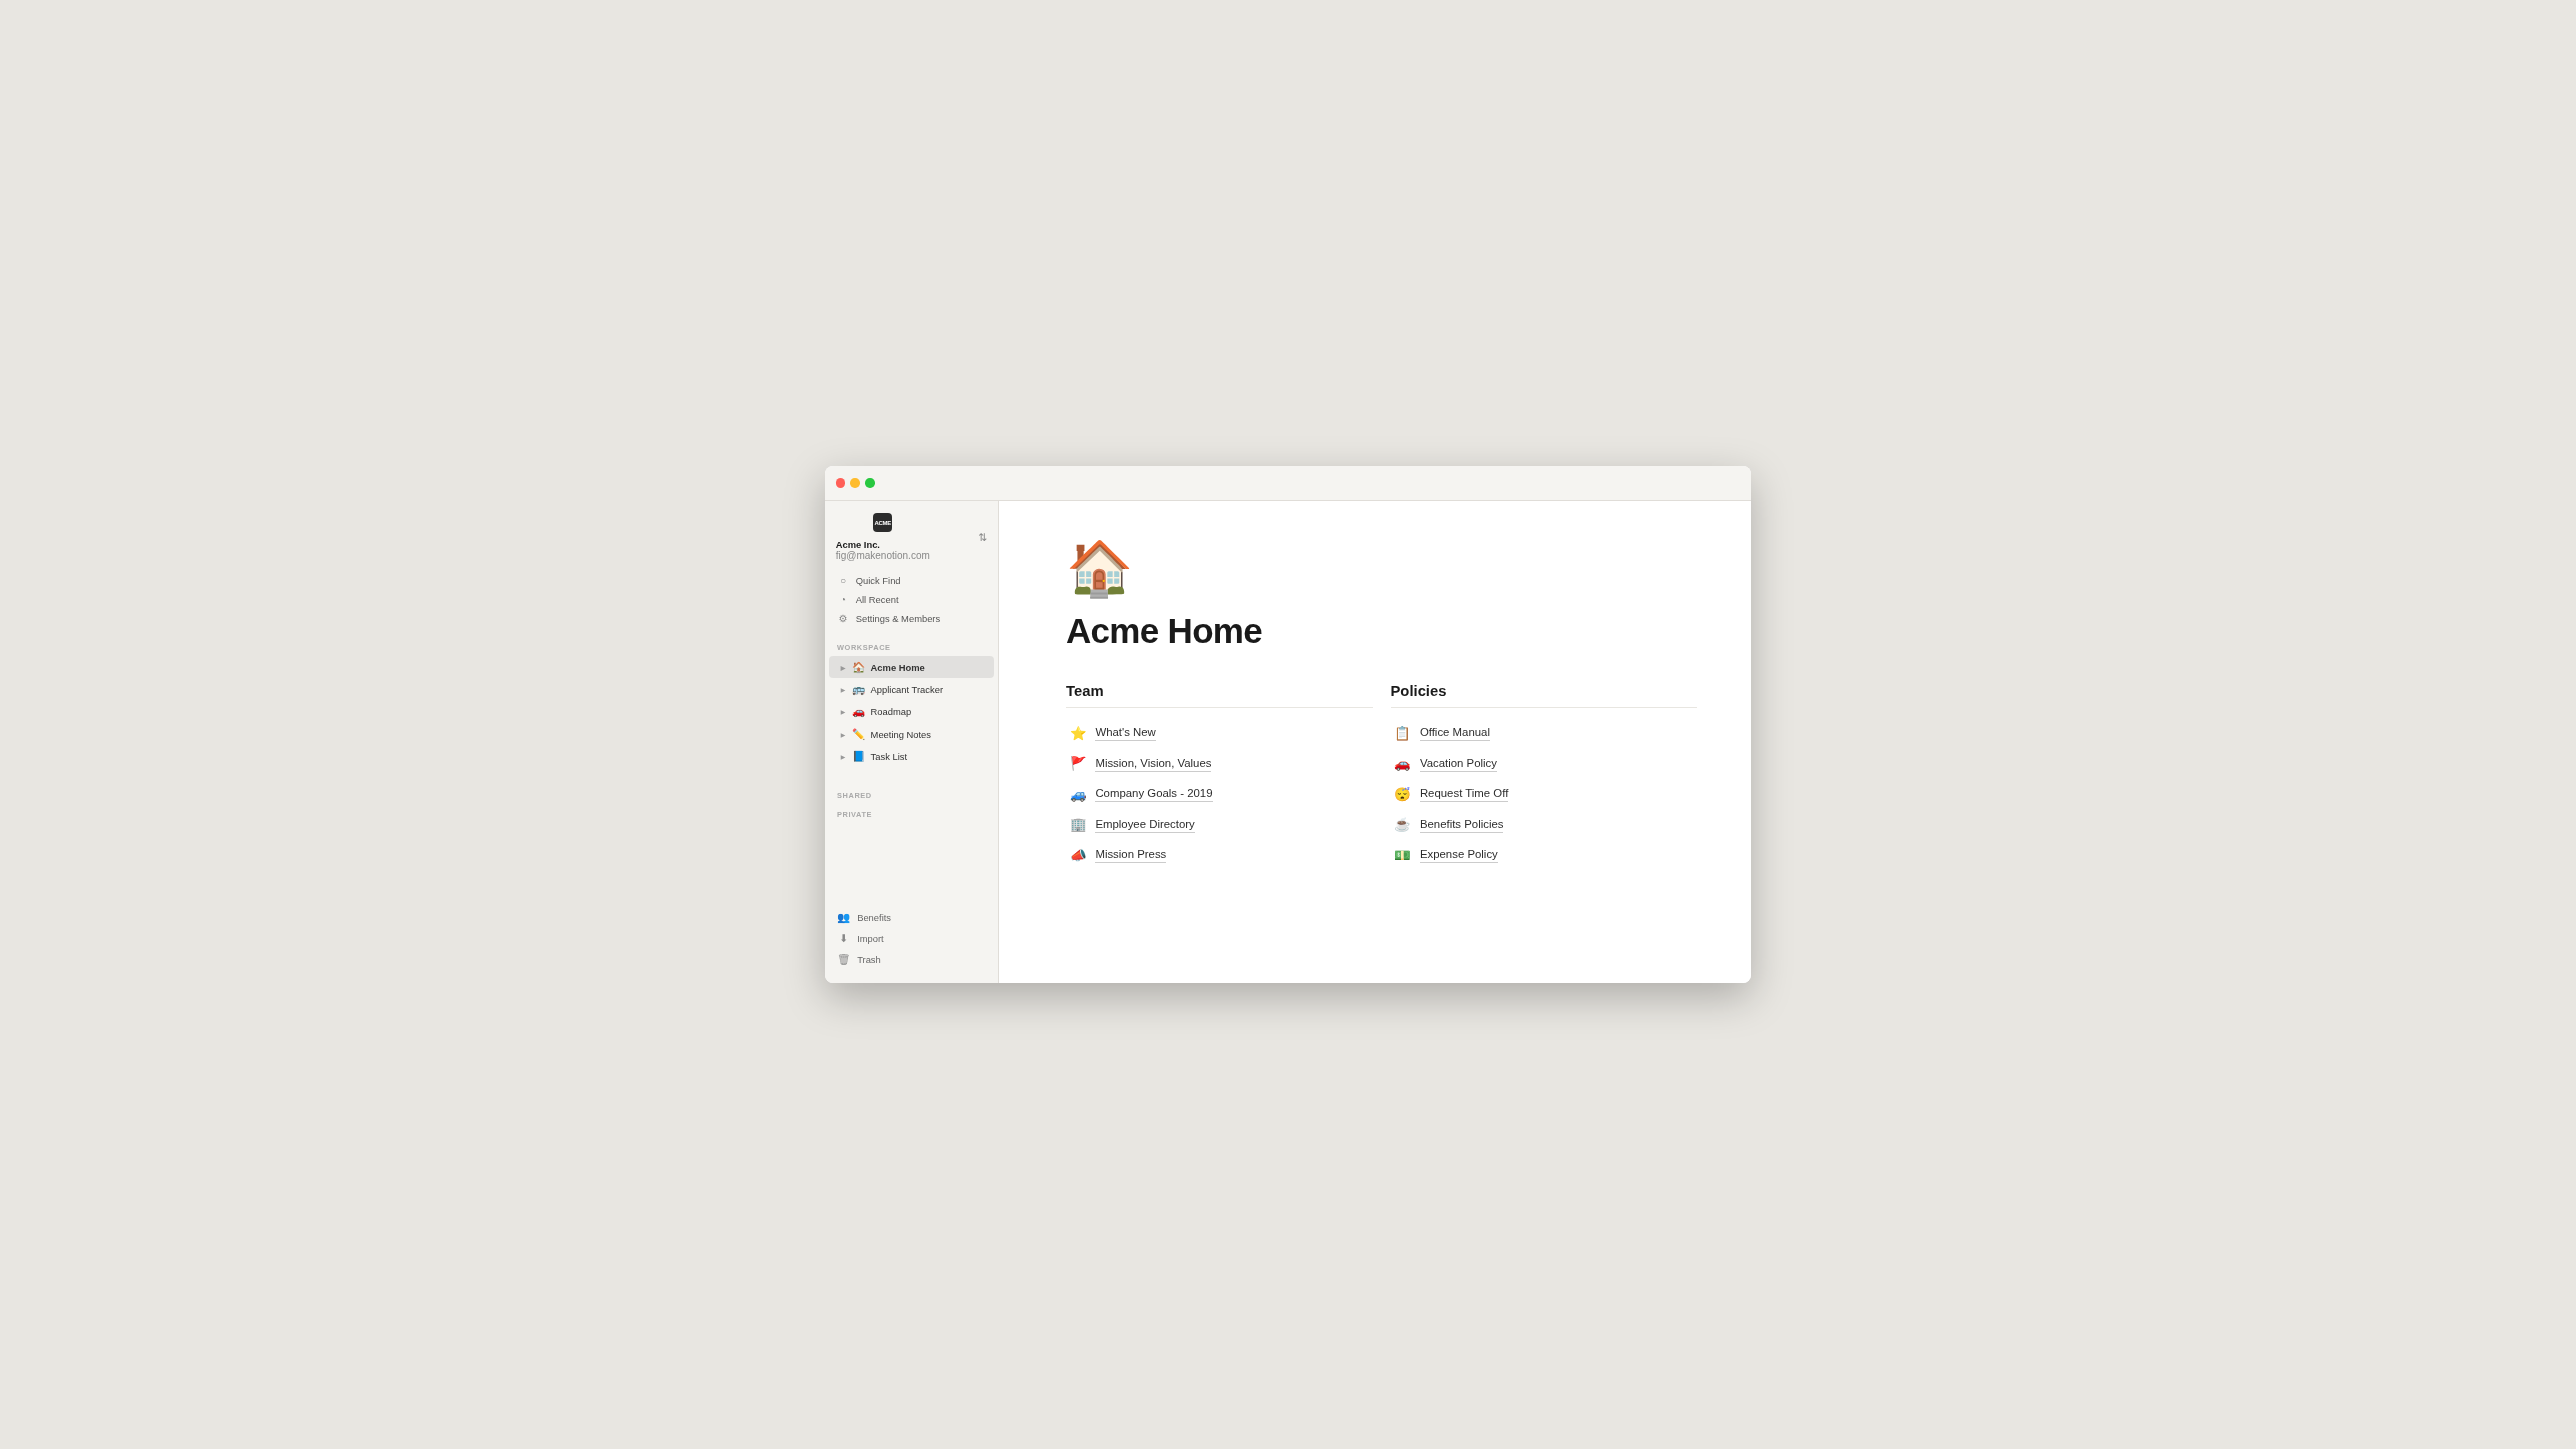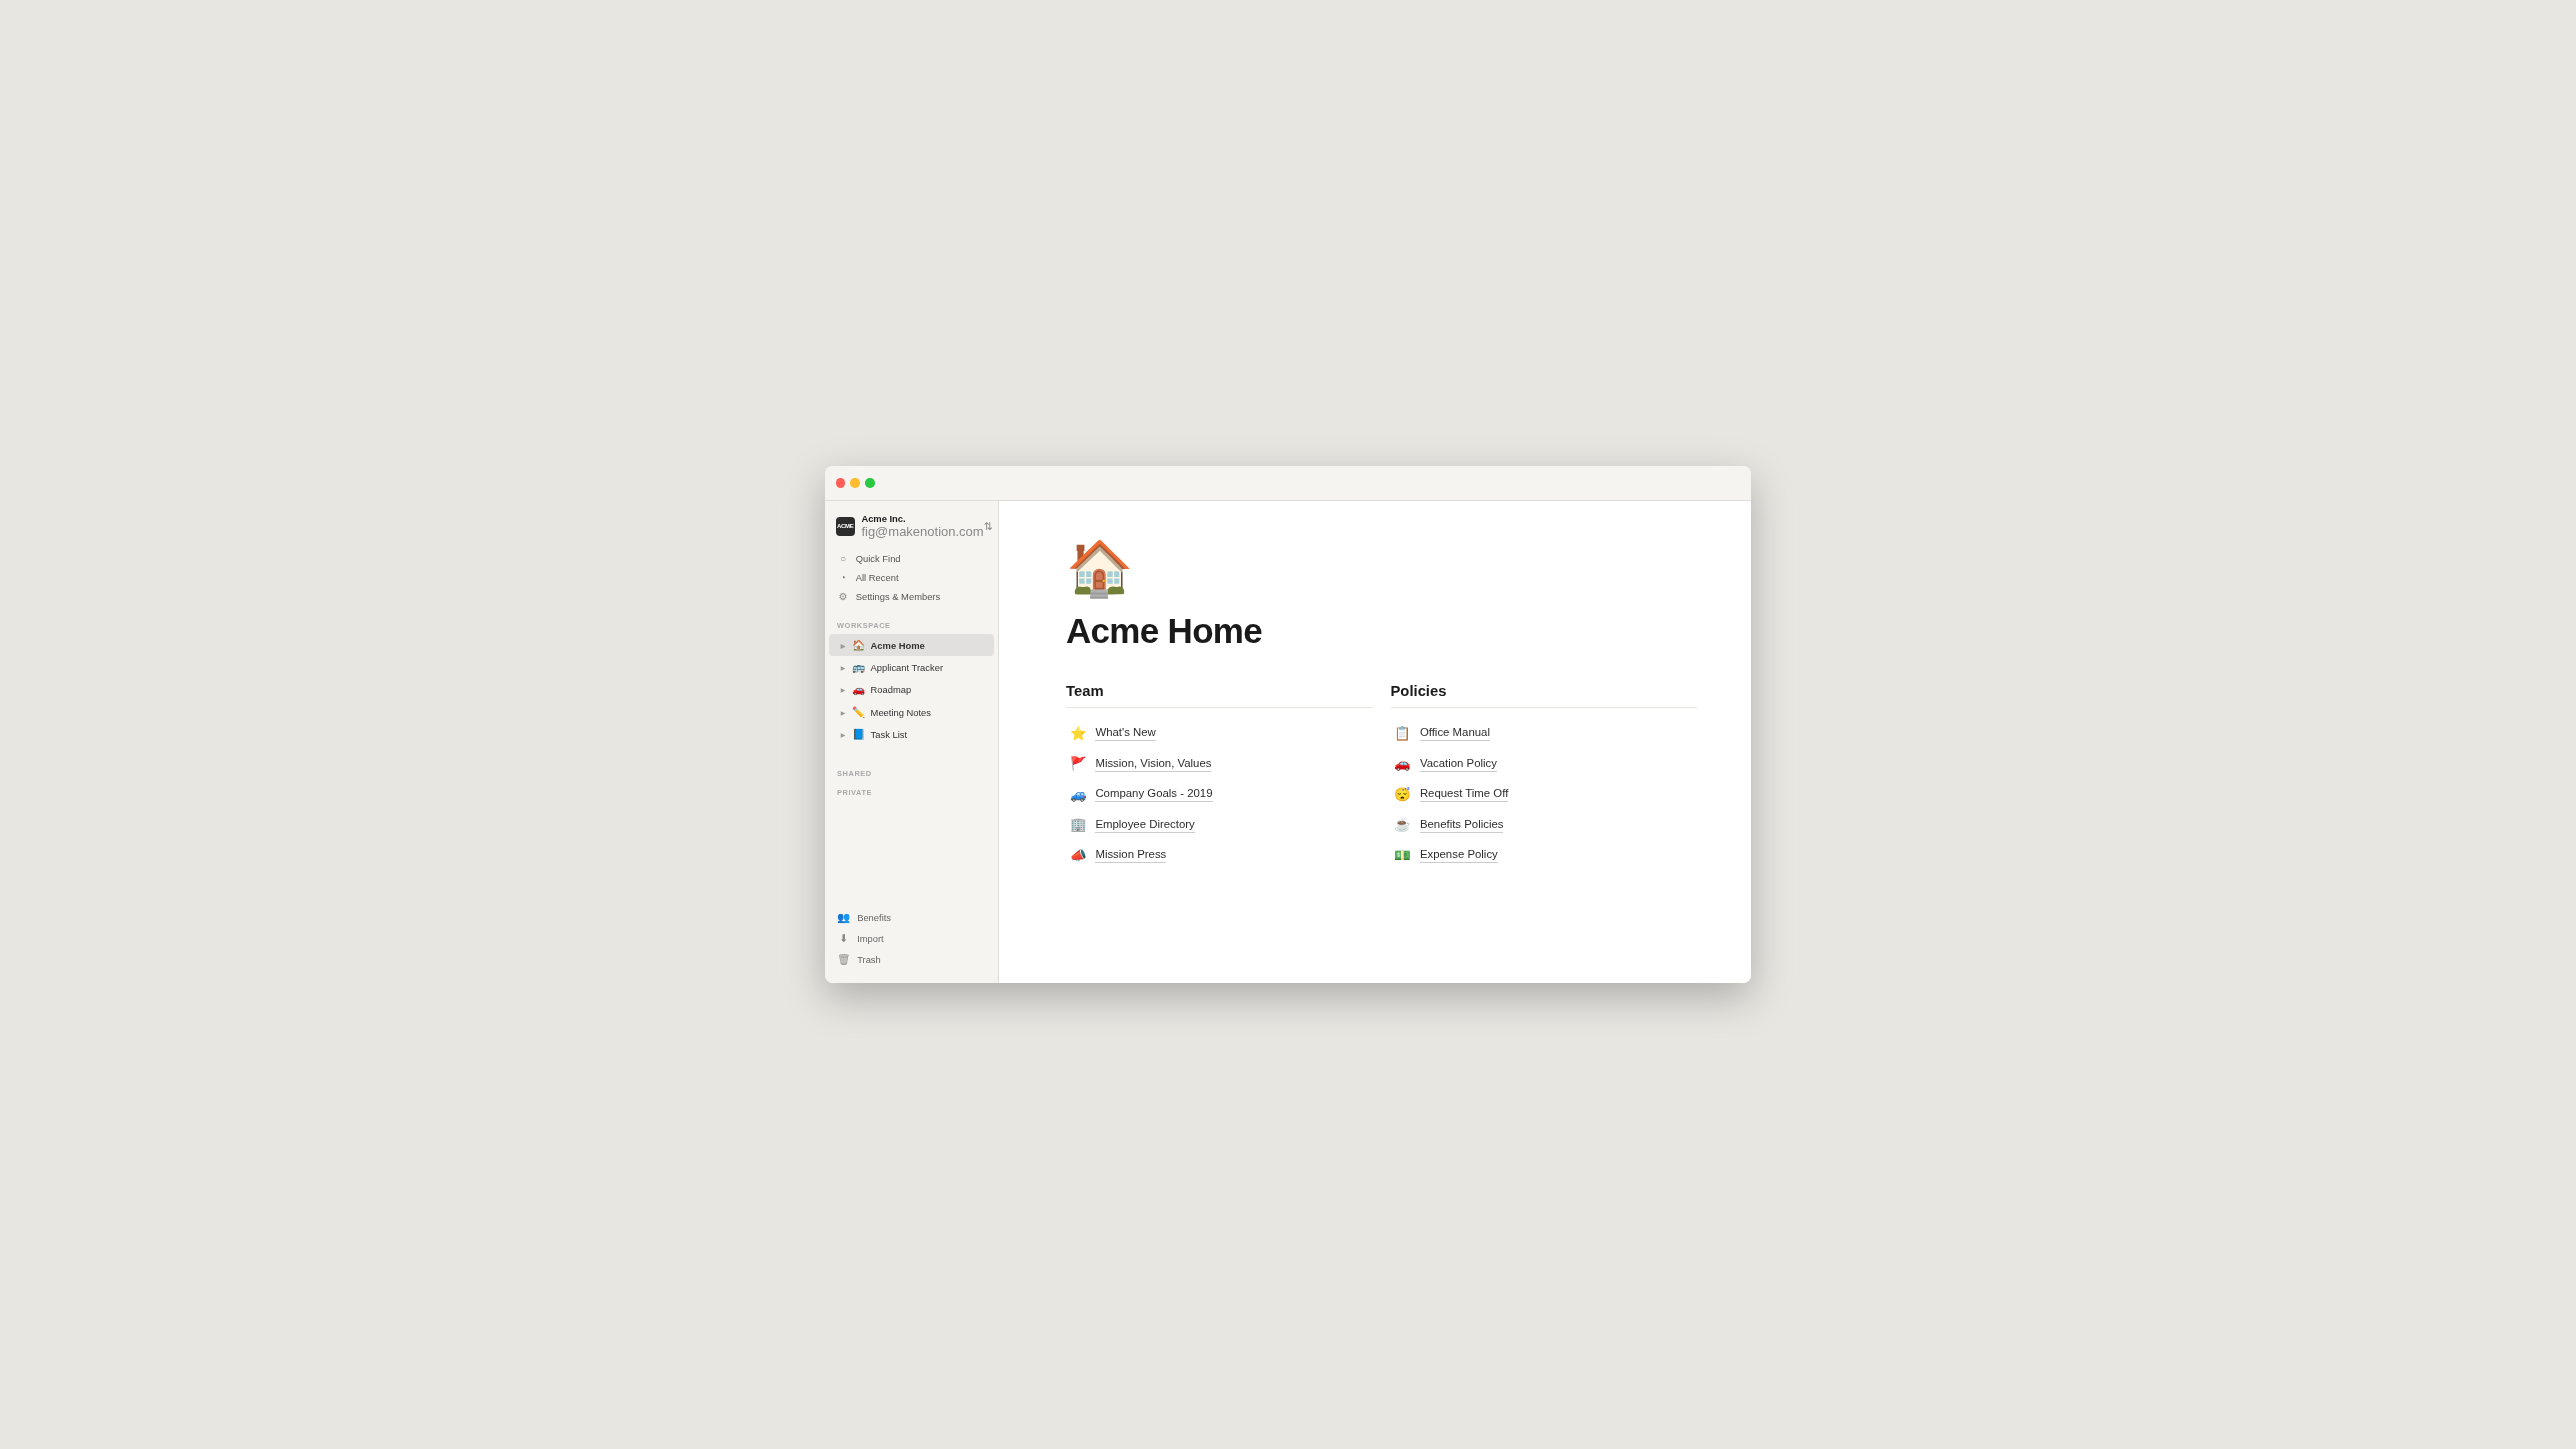--- a/index.html
+++ b/index.html
@@ -73,20 +73,21 @@
       display: flex;
       align-items: center;
       justify-content: space-between;
       padding: 12px 10.7px 9.4px;
     }
 
     .workspace-info {
       display: flex;
       align-items: center;
       gap: 6.7px;
+      flex-direction: column;
     }
 
     .workspace-logo {
       width: 19px;
       height: 19px;
       background: #2c2c2c;
       border-radius: 4px;
       display: flex;
       align-items: center;
       justify-content: center;
@@ -100,21 +101,21 @@
     .workspace-text {}
 
     .workspace-name {
       font-size: 9.4px;
       font-weight: 600;
       color: #1a1a1a;
       line-height: 1.2;
     }
 
     .workspace-email {
-      font-size: 13px;
+      font-size: 10px;
       color: #888;
       line-height: 1.2;
       text-align: center;
     }
 
     .workspace-toggle {
       color: #888;
       font-size: 10.7px;
       cursor: pointer;
     }

